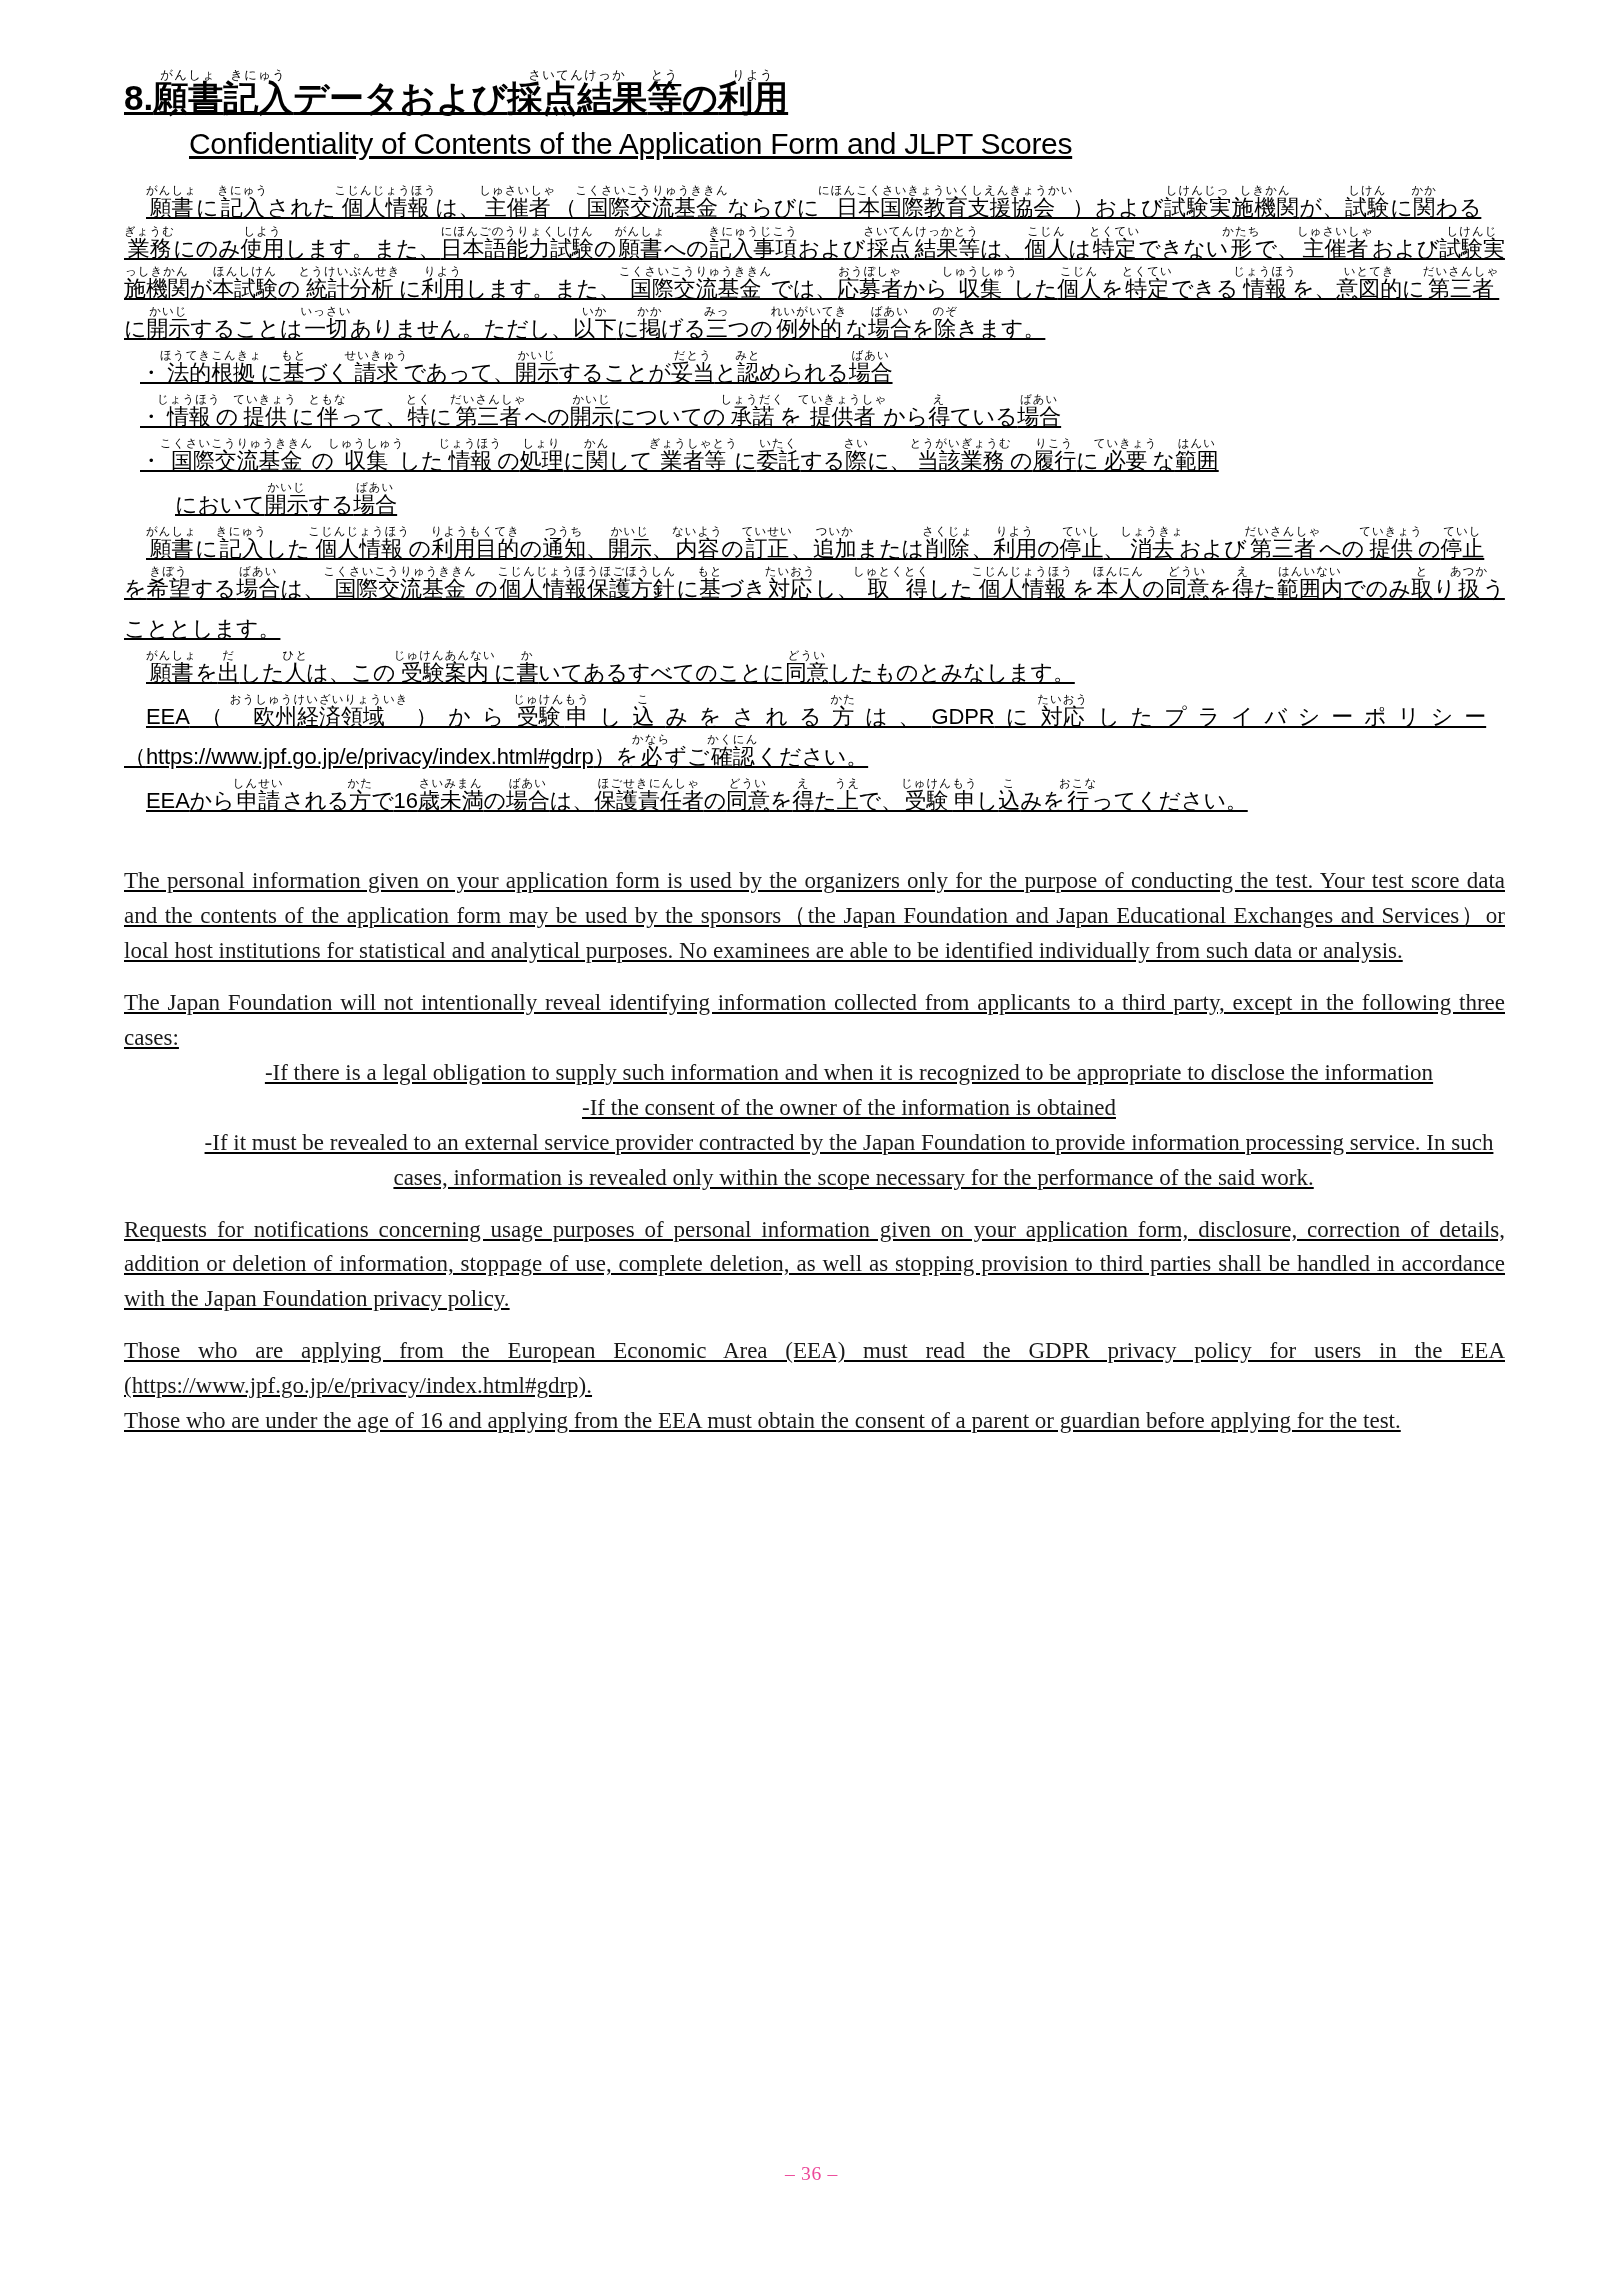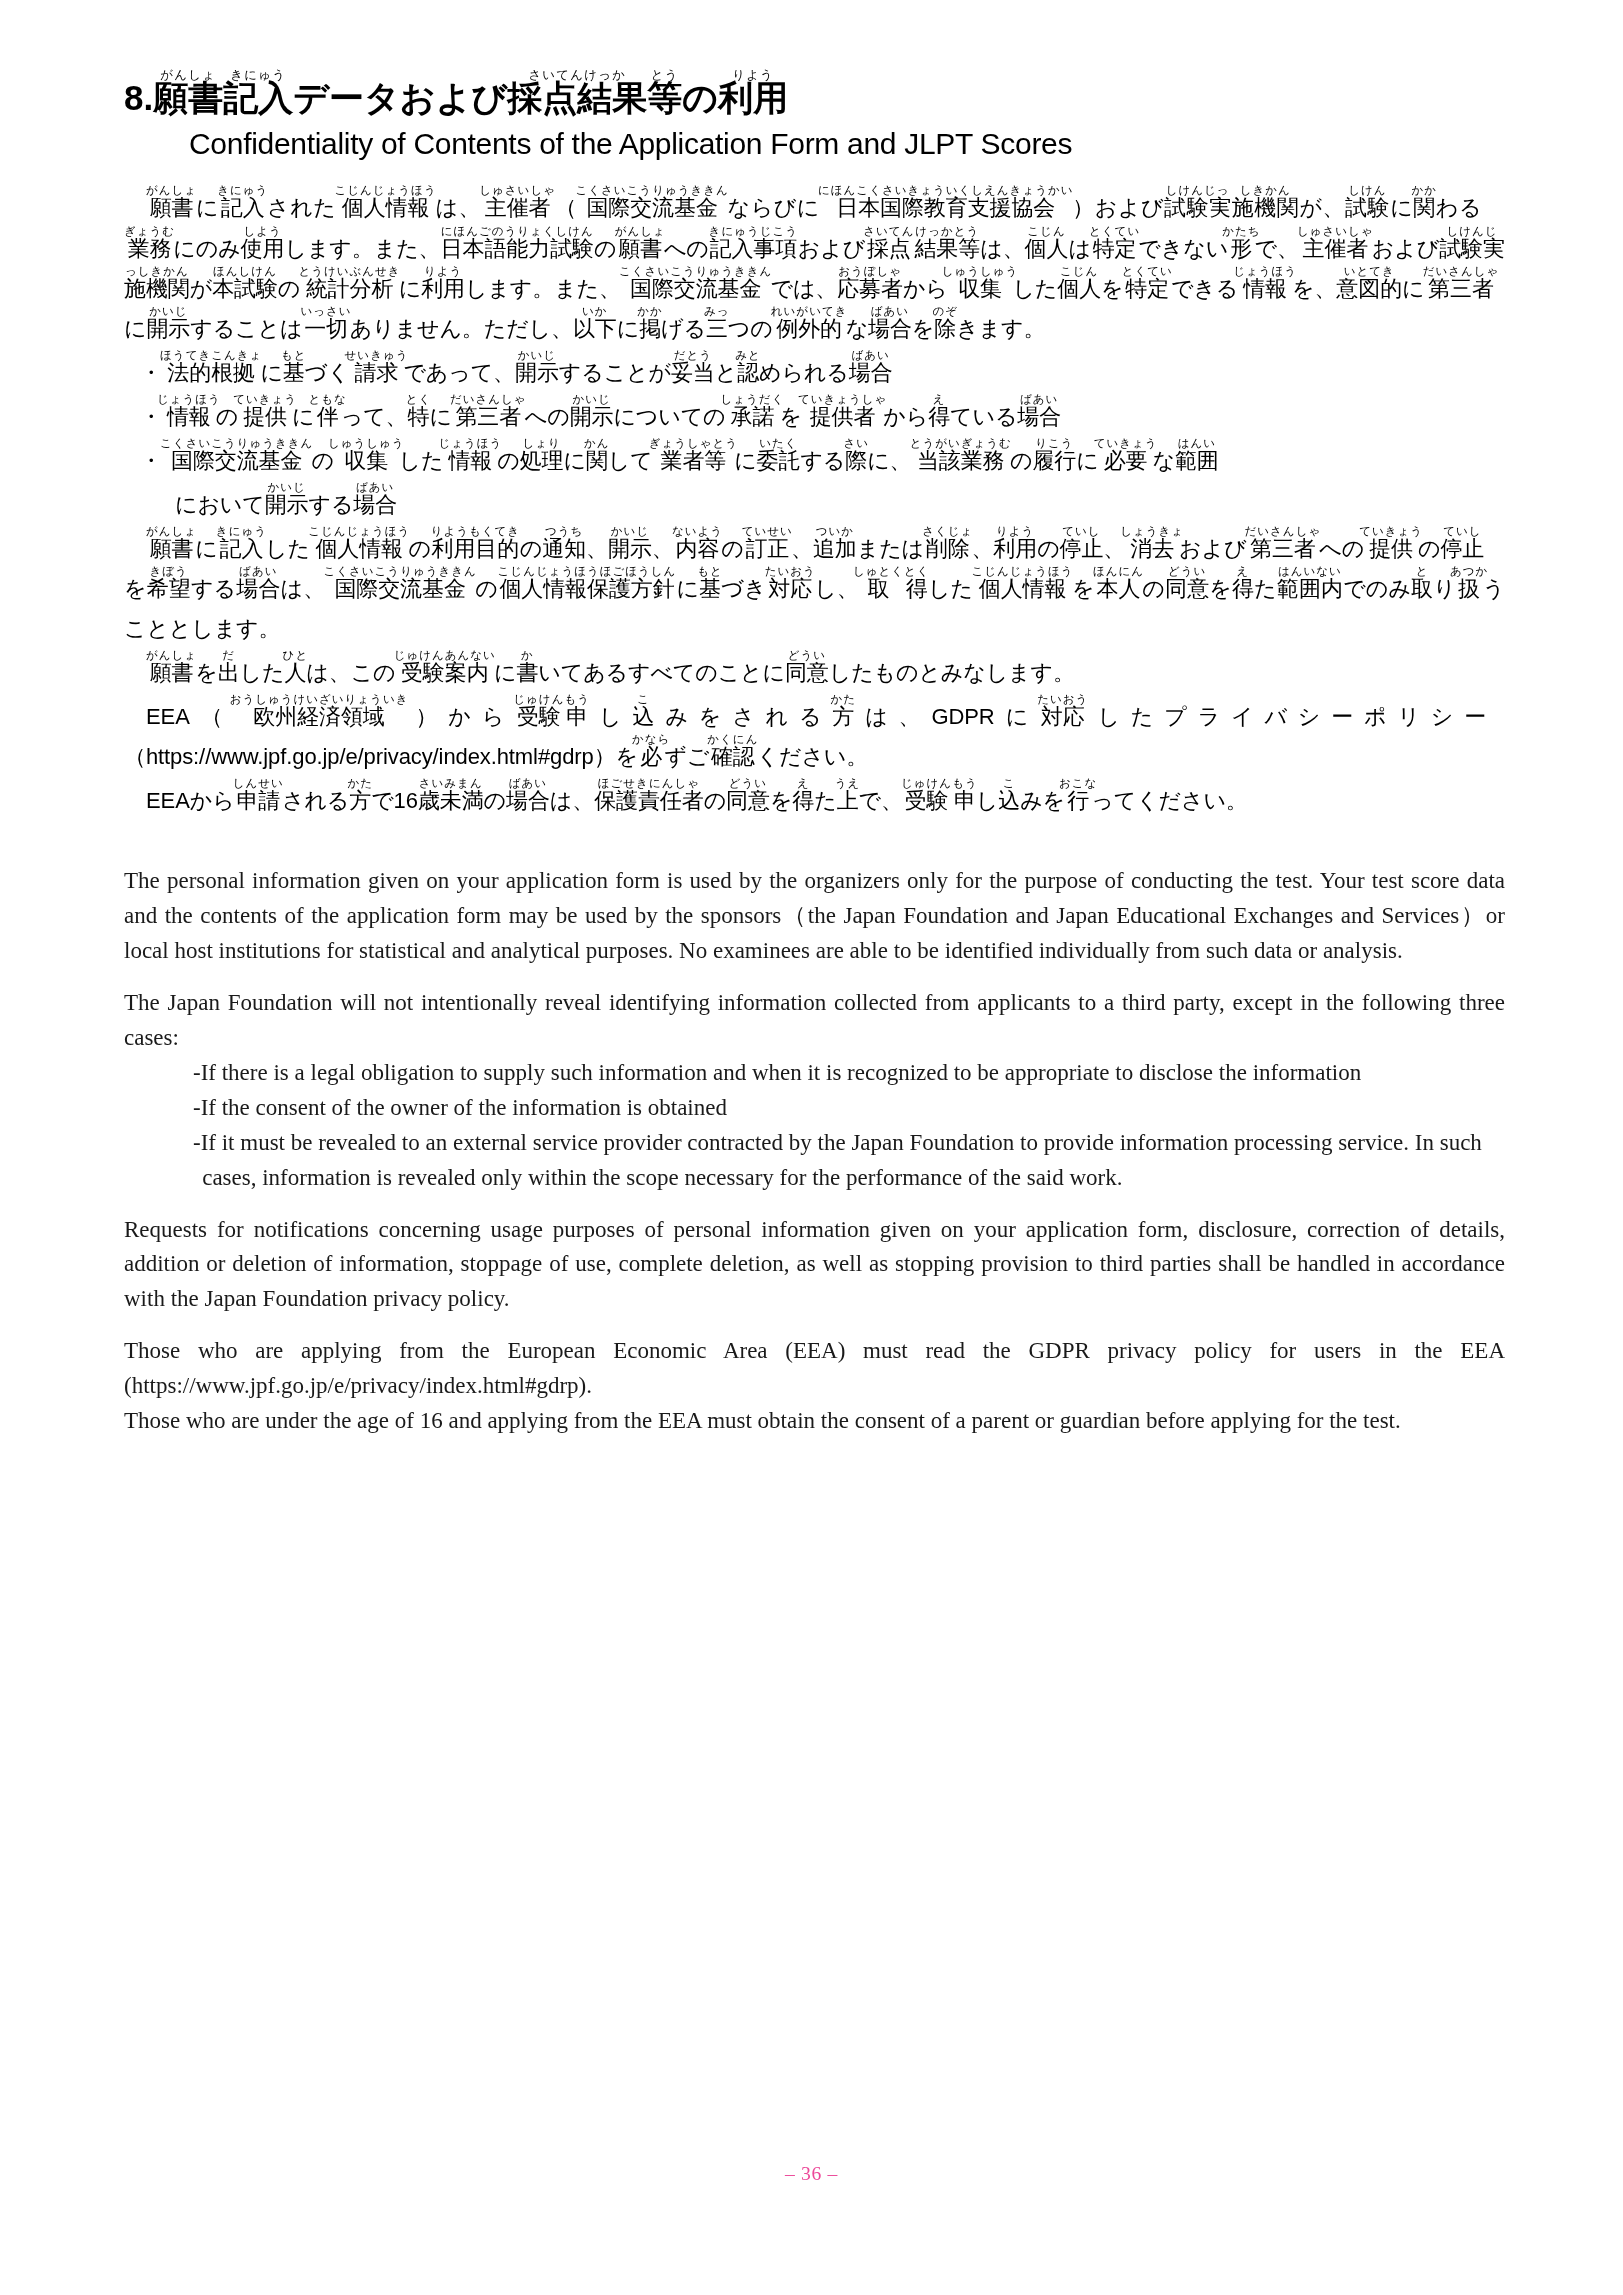--- a/index.html
+++ b/index.html
@@ -15,20 +15,21 @@
     position: relative;
     overflow: hidden;
   }
   .page {
     position: absolute;
     left: 0; top: 0;
     width: 1623px;
     height: 2295px;
     box-sizing: border-box;
     padding: 62px 118px 0 124px;
+    text-decoration: underline;
   }
 
   
   .heading-block {
     margin-top: 6.5px;
   }
   .h-jp {
     font-family: "DejaVu Sans", sans-serif;
     font-size: 35px;
     font-weight: 700;
@@ -101,21 +102,21 @@
     color: #1a1a1a;
   }
   .en-body p {
     margin: 0 0 17px 0;
     text-align: justify;
   }
   .en-body p.tight { margin-bottom: 0; }
   .en-body p.spaced-top { margin-top: 17px; }
   .en-body .dash-item {
     margin: 0 0 0 69px;
-    text-align: left;
+    text-align: center;
     text-indent: -9.2px;
     padding-left: 9.2px;
   }
   .en-body .dash-group { margin-bottom: 17px; }
 
   
   .folio {
     position: absolute;
     left: 0;
     right: 0;

